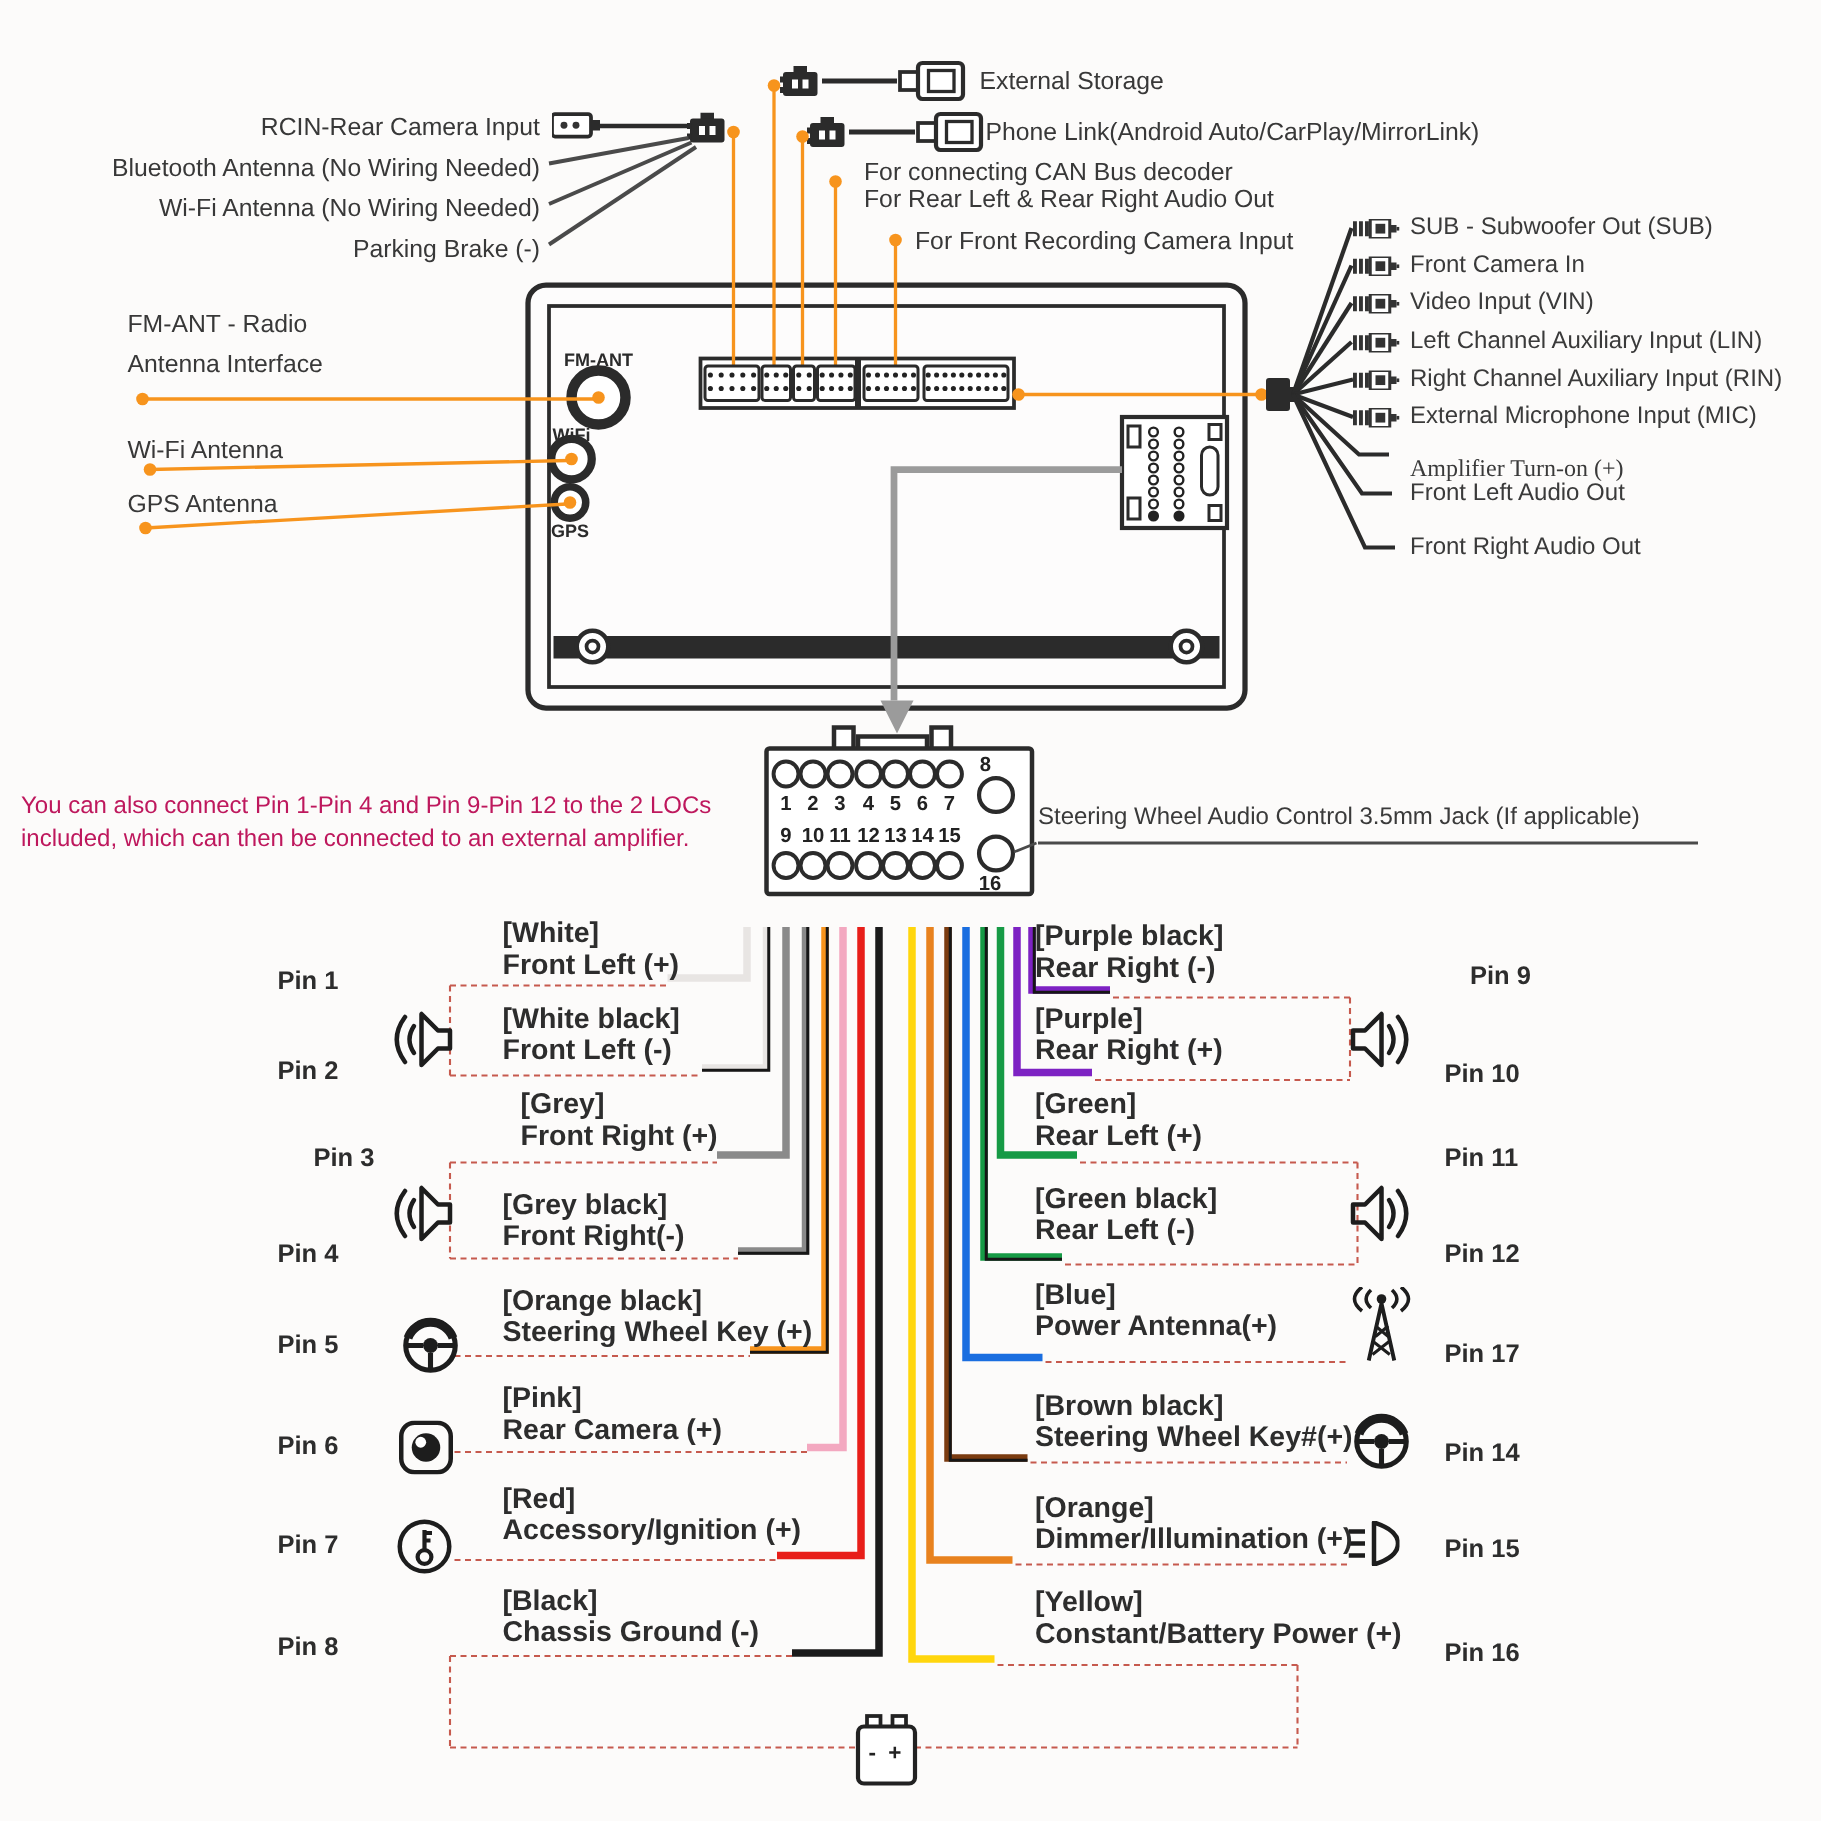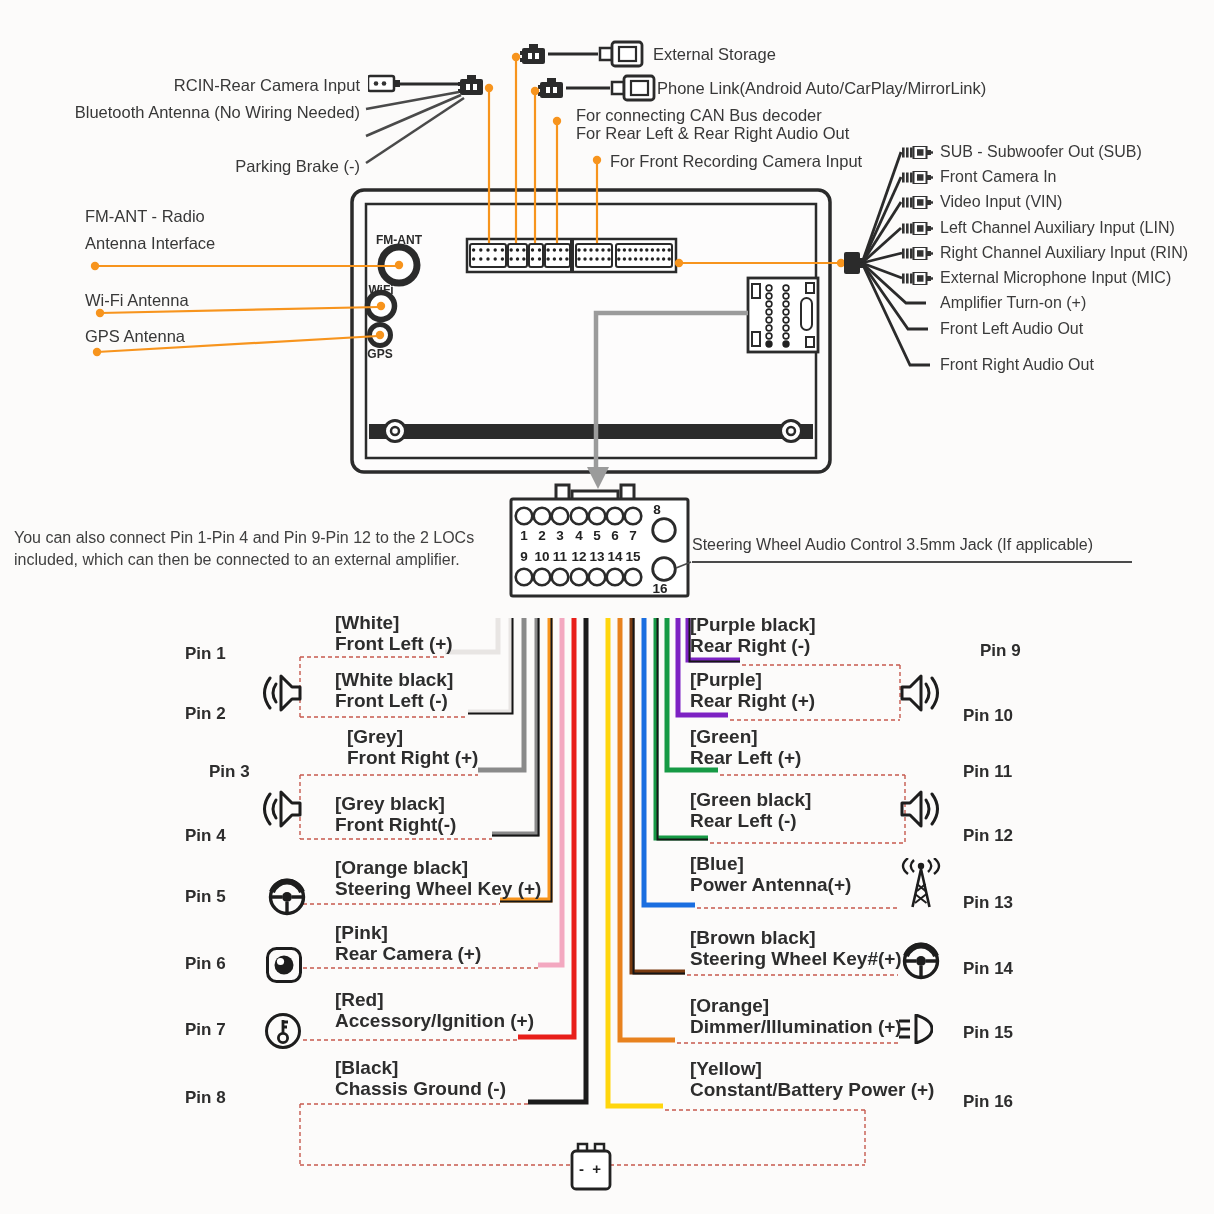--- a/index.html
+++ b/index.html
@@ -8,21 +8,21 @@
   svg.layer{position:absolute;left:0;top:0}
   .t{position:absolute;white-space:nowrap;font-size:16.5px;line-height:20px}
   .r{text-align:right}
   .small-port{position:absolute;font-weight:700;font-size:12px;color:#2b2b2b;text-align:center;white-space:nowrap}
   .pin-num{position:absolute;font-weight:700;font-size:17px;color:#2d2d2d;white-space:nowrap}
   .wlab{position:absolute;font-weight:700;font-size:19px;line-height:21px;color:#2d2d2d;white-space:nowrap}
   .out{position:absolute;font-size:16px;white-space:nowrap;color:#3a3a3a}
   .num{position:absolute;font-weight:700;font-size:13.5px;color:#222;text-align:center;width:20px}
   .jack{position:absolute;left:692px;top:536px;width:440px;font-size:16px;color:#3a3a3a;
         padding-bottom:7px;border-bottom:2px solid #4a4a4a;white-space:nowrap}
-  .note{position:absolute;left:14px;top:527px;font-size:16px;line-height:21.5px;color:#404040}
+  .note{position:absolute;left:14px;top:527px;font-size:16px;line-height:21.5px;color:#be185d}
   .batt-txt{position:absolute;left:572px;top:1160px;width:38px;text-align:center;
             font-weight:700;font-size:15px;color:#222;letter-spacing:2px}
   .dash{stroke:#c65a4e;stroke-width:1.4;fill:none;stroke-dasharray:4 3}
   .or{stroke:#f7941d;stroke-width:2.2;fill:none}
   .dk{stroke:#2b2b2b;fill:none}
 </style>
 </head>
 <body>
 
 <div class="stage" id="stage">
@@ -392,20 +392,21 @@
       <circle cx="597" cy="516" r="8.3" fill="#fff" stroke="#2b2b2b" stroke-width="2.6"></circle>
       <circle cx="597" cy="577" r="8.3" fill="#fff" stroke="#2b2b2b" stroke-width="2.6"></circle>
       <circle cx="615" cy="516" r="8.3" fill="#fff" stroke="#2b2b2b" stroke-width="2.6"></circle>
       <circle cx="615" cy="577" r="8.3" fill="#fff" stroke="#2b2b2b" stroke-width="2.6"></circle>
       <circle cx="633" cy="516" r="8.3" fill="#fff" stroke="#2b2b2b" stroke-width="2.6"></circle>
       <circle cx="633" cy="577" r="8.3" fill="#fff" stroke="#2b2b2b" stroke-width="2.6"></circle>
     </svg>
 
   <div class="t r" style="left:18px;top:75px;width:342px">RCIN-Rear Camera Input</div>
   <div class="t r" style="left:18px;top:102px;width:342px">Bluetooth Antenna (No Wiring Needed)</div>
+  <div class="t r" style="left:18px;top:129px;width:342px">Wi-Fi Antenna (No Wiring Needed)</div>
   <div class="t r" style="left:18px;top:156px;width:342px">Parking Brake (-)</div>
 
   <div class="t" style="left:653px;top:44px">External Storage</div>
   <div class="t" style="left:657px;top:78px">Phone Link(Android Auto/CarPlay/MirrorLink)</div>
   <div class="t" style="left:576px;top:105px">For connecting CAN Bus decoder</div>
   <div class="t" style="left:576px;top:123px">For Rear Left &amp; Rear Right Audio Out</div>
   <div class="t" style="left:610px;top:151px">For Front Recording Camera Input</div>
 
   <div class="t" style="left:85px;top:206px">FM-ANT - Radio</div>
   <div class="t" style="left:85px;top:233px">Antenna Interface</div>
@@ -498,21 +499,21 @@
     <div class="pin-num" style="left: 963px; top: 762px;">Pin 11</div>
     <div class="wlab" style="left: 690px; top: 789px;">
       <div>[Green black]</div>
       <div>Rear Left (-)</div>
     </div>
     <div class="pin-num" style="left: 963px; top: 826px;">Pin 12</div>
     <div class="wlab" style="left: 690px; top: 853px;">
       <div>[Blue]</div>
       <div>Power Antenna(+)</div>
     </div>
-    <div class="pin-num" style="left: 963px; top: 893px;">Pin 13</div>
+    <div class="pin-num" style="left: 963px; top: 893px;">Pin 17</div>
     <div class="wlab" style="left: 690px; top: 927px;">
       <div>[Brown black]</div>
       <div>Steering Wheel Key#(+)</div>
     </div>
     <div class="pin-num" style="left: 963px; top: 959px;">Pin 14</div>
     <div class="wlab" style="left: 690px; top: 995px;">
       <div>[Orange]</div>
       <div>Dimmer/Illumination (+)</div>
     </div>
     <div class="pin-num" style="left: 963px; top: 1023px;">Pin 15</div>
@@ -520,16 +521,16 @@
       <div>[Yellow]</div>
       <div>Constant/Battery Power (+)</div>
     </div>
     <div class="pin-num" style="left: 963px; top: 1092px;">Pin 16</div>
     <div class="out" style="left: 940px; top: 143px;">SUB - Subwoofer Out (SUB)</div>
     <div class="out" style="left: 940px; top: 168px;">Front Camera In</div>
     <div class="out" style="left: 940px; top: 193px;">Video Input (VIN)</div>
     <div class="out" style="left: 940px; top: 219px;">Left Channel Auxiliary Input (LIN)</div>
     <div class="out" style="left: 940px; top: 244px;">Right Channel Auxiliary Input (RIN)</div>
     <div class="out" style="left: 940px; top: 269px;">External Microphone Input (MIC)</div>
-    <div class="out" style="left: 940px; top: 294px;">Amplifier Turn-on (+)</div>
+    <div class="out" style="left: 940px; top: 304px; font-family: Liberation Serif, serif;">Amplifier Turn-on (+)</div>
     <div class="out" style="left: 940px; top: 320px;">Front Left Audio Out</div>
     <div class="out" style="left: 940px; top: 356px;">Front Right Audio Out</div>
   </div>
 
 </body></html>

